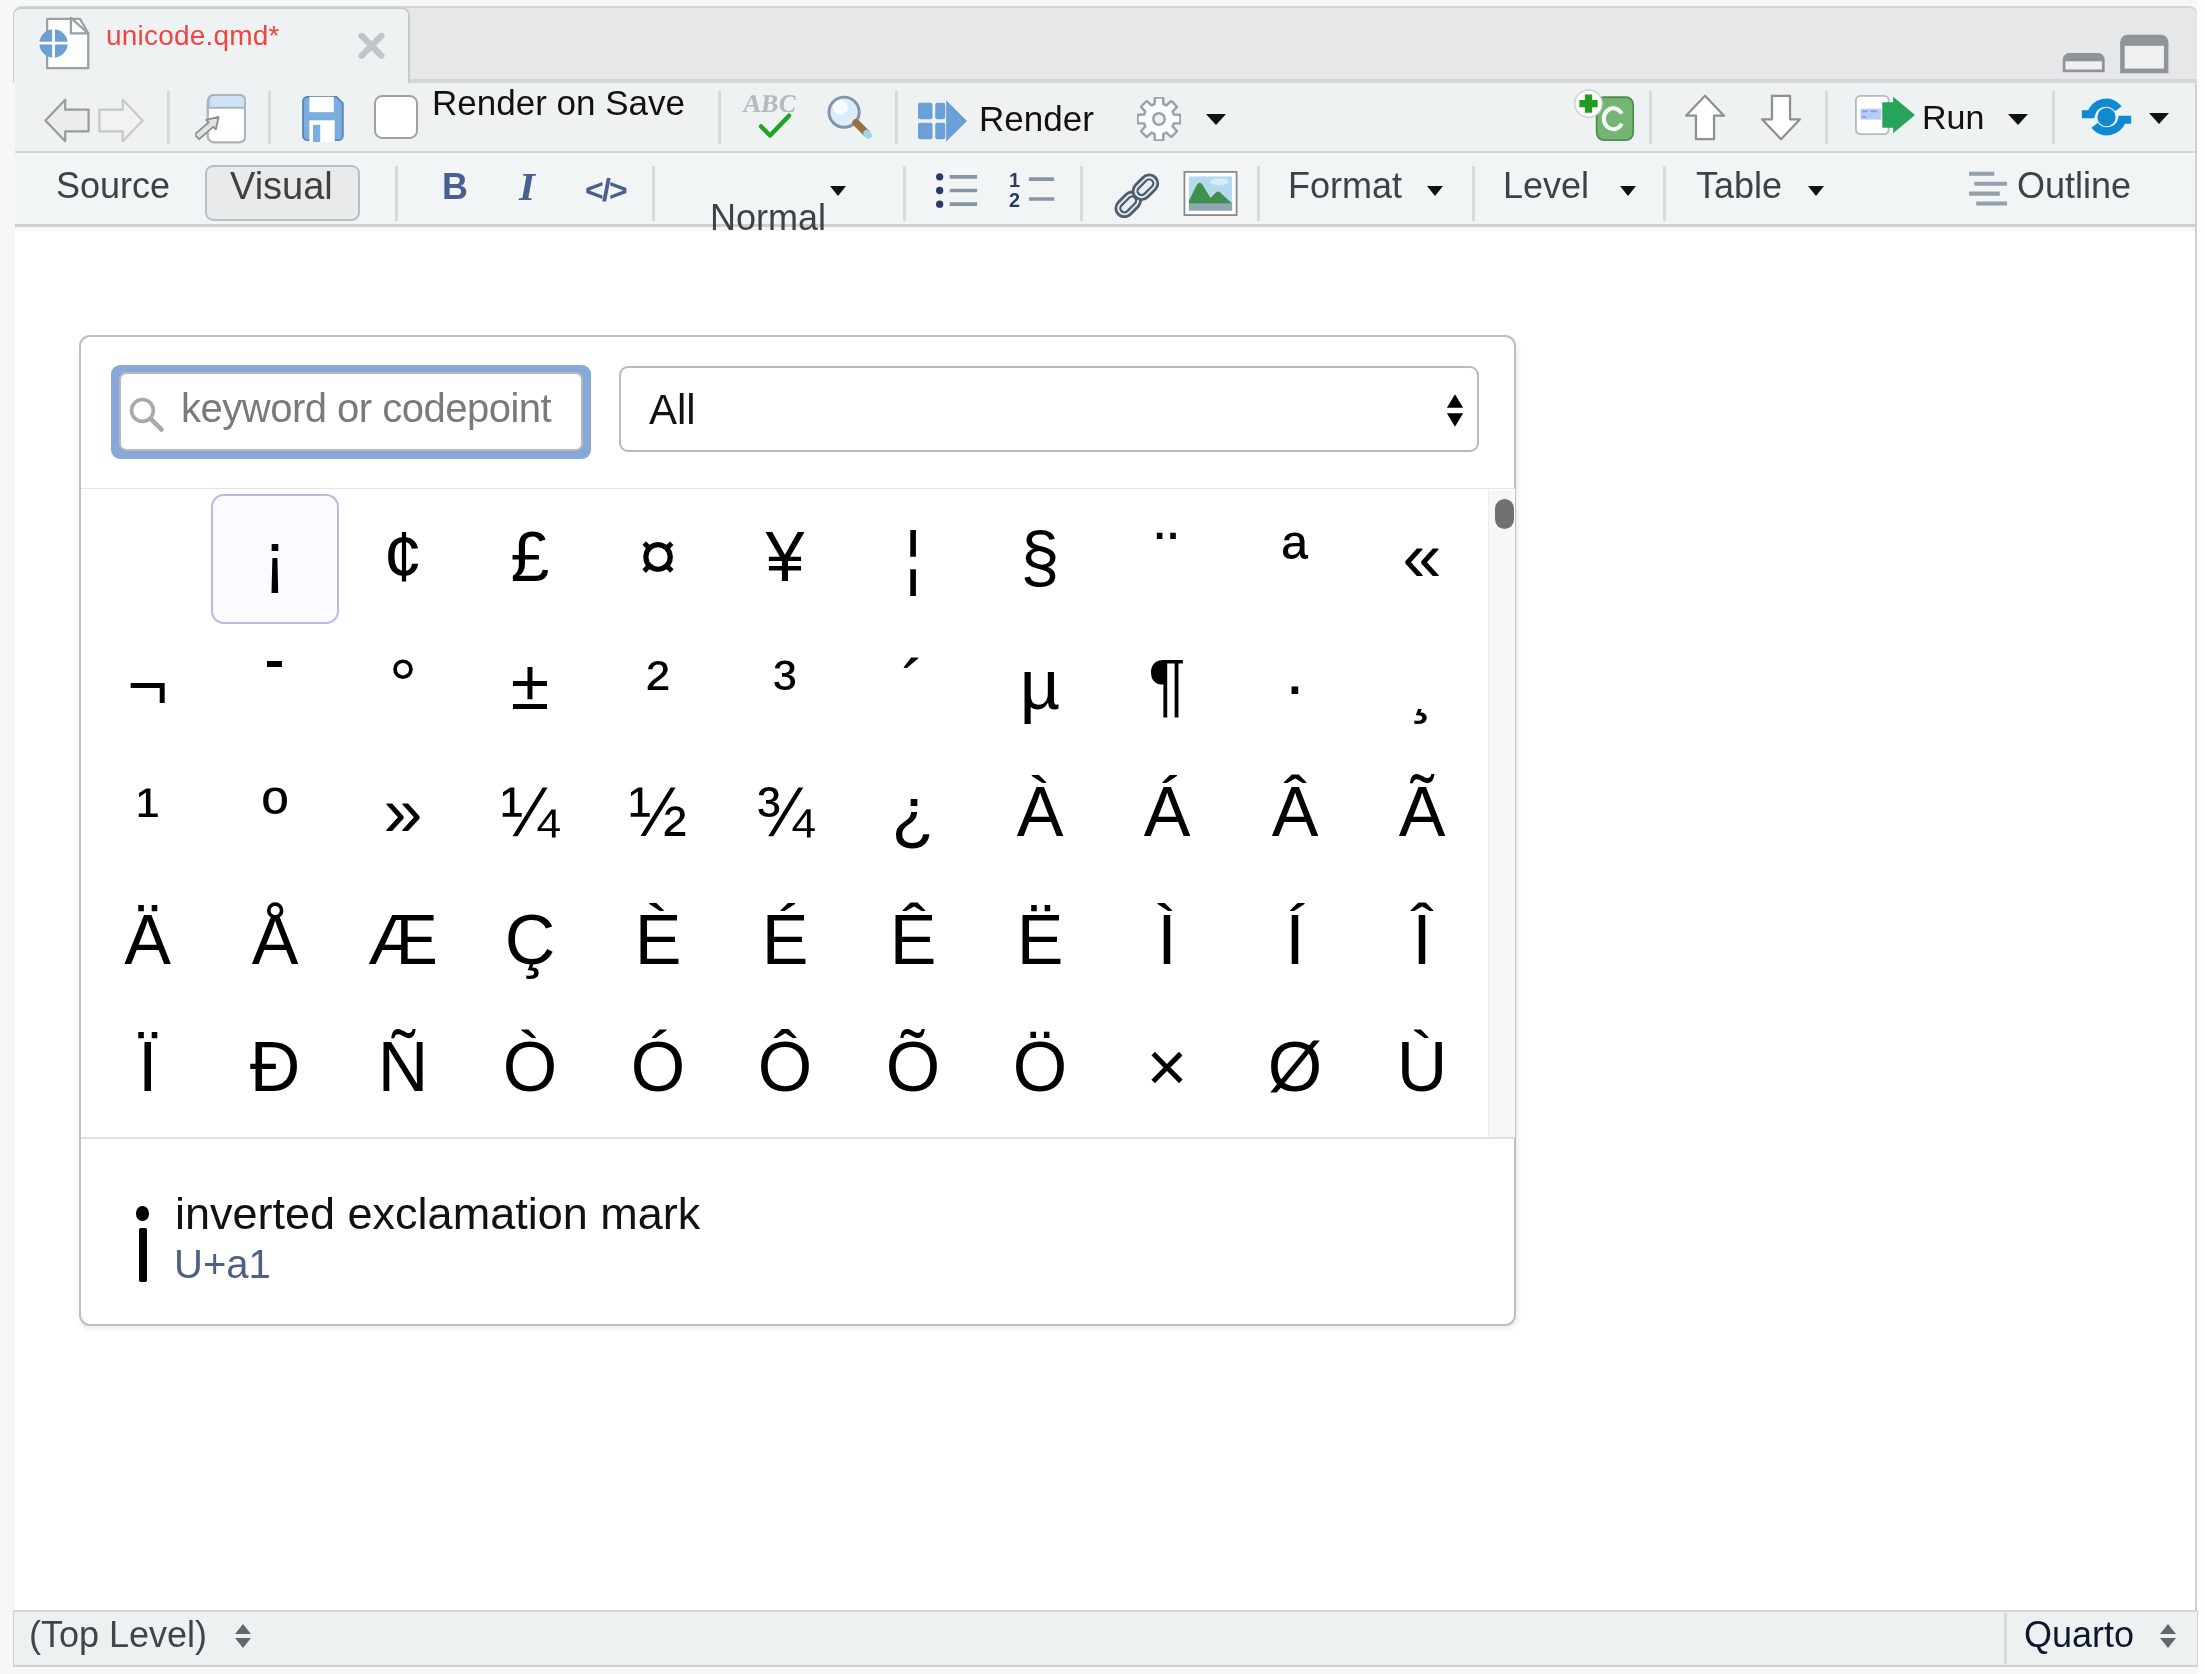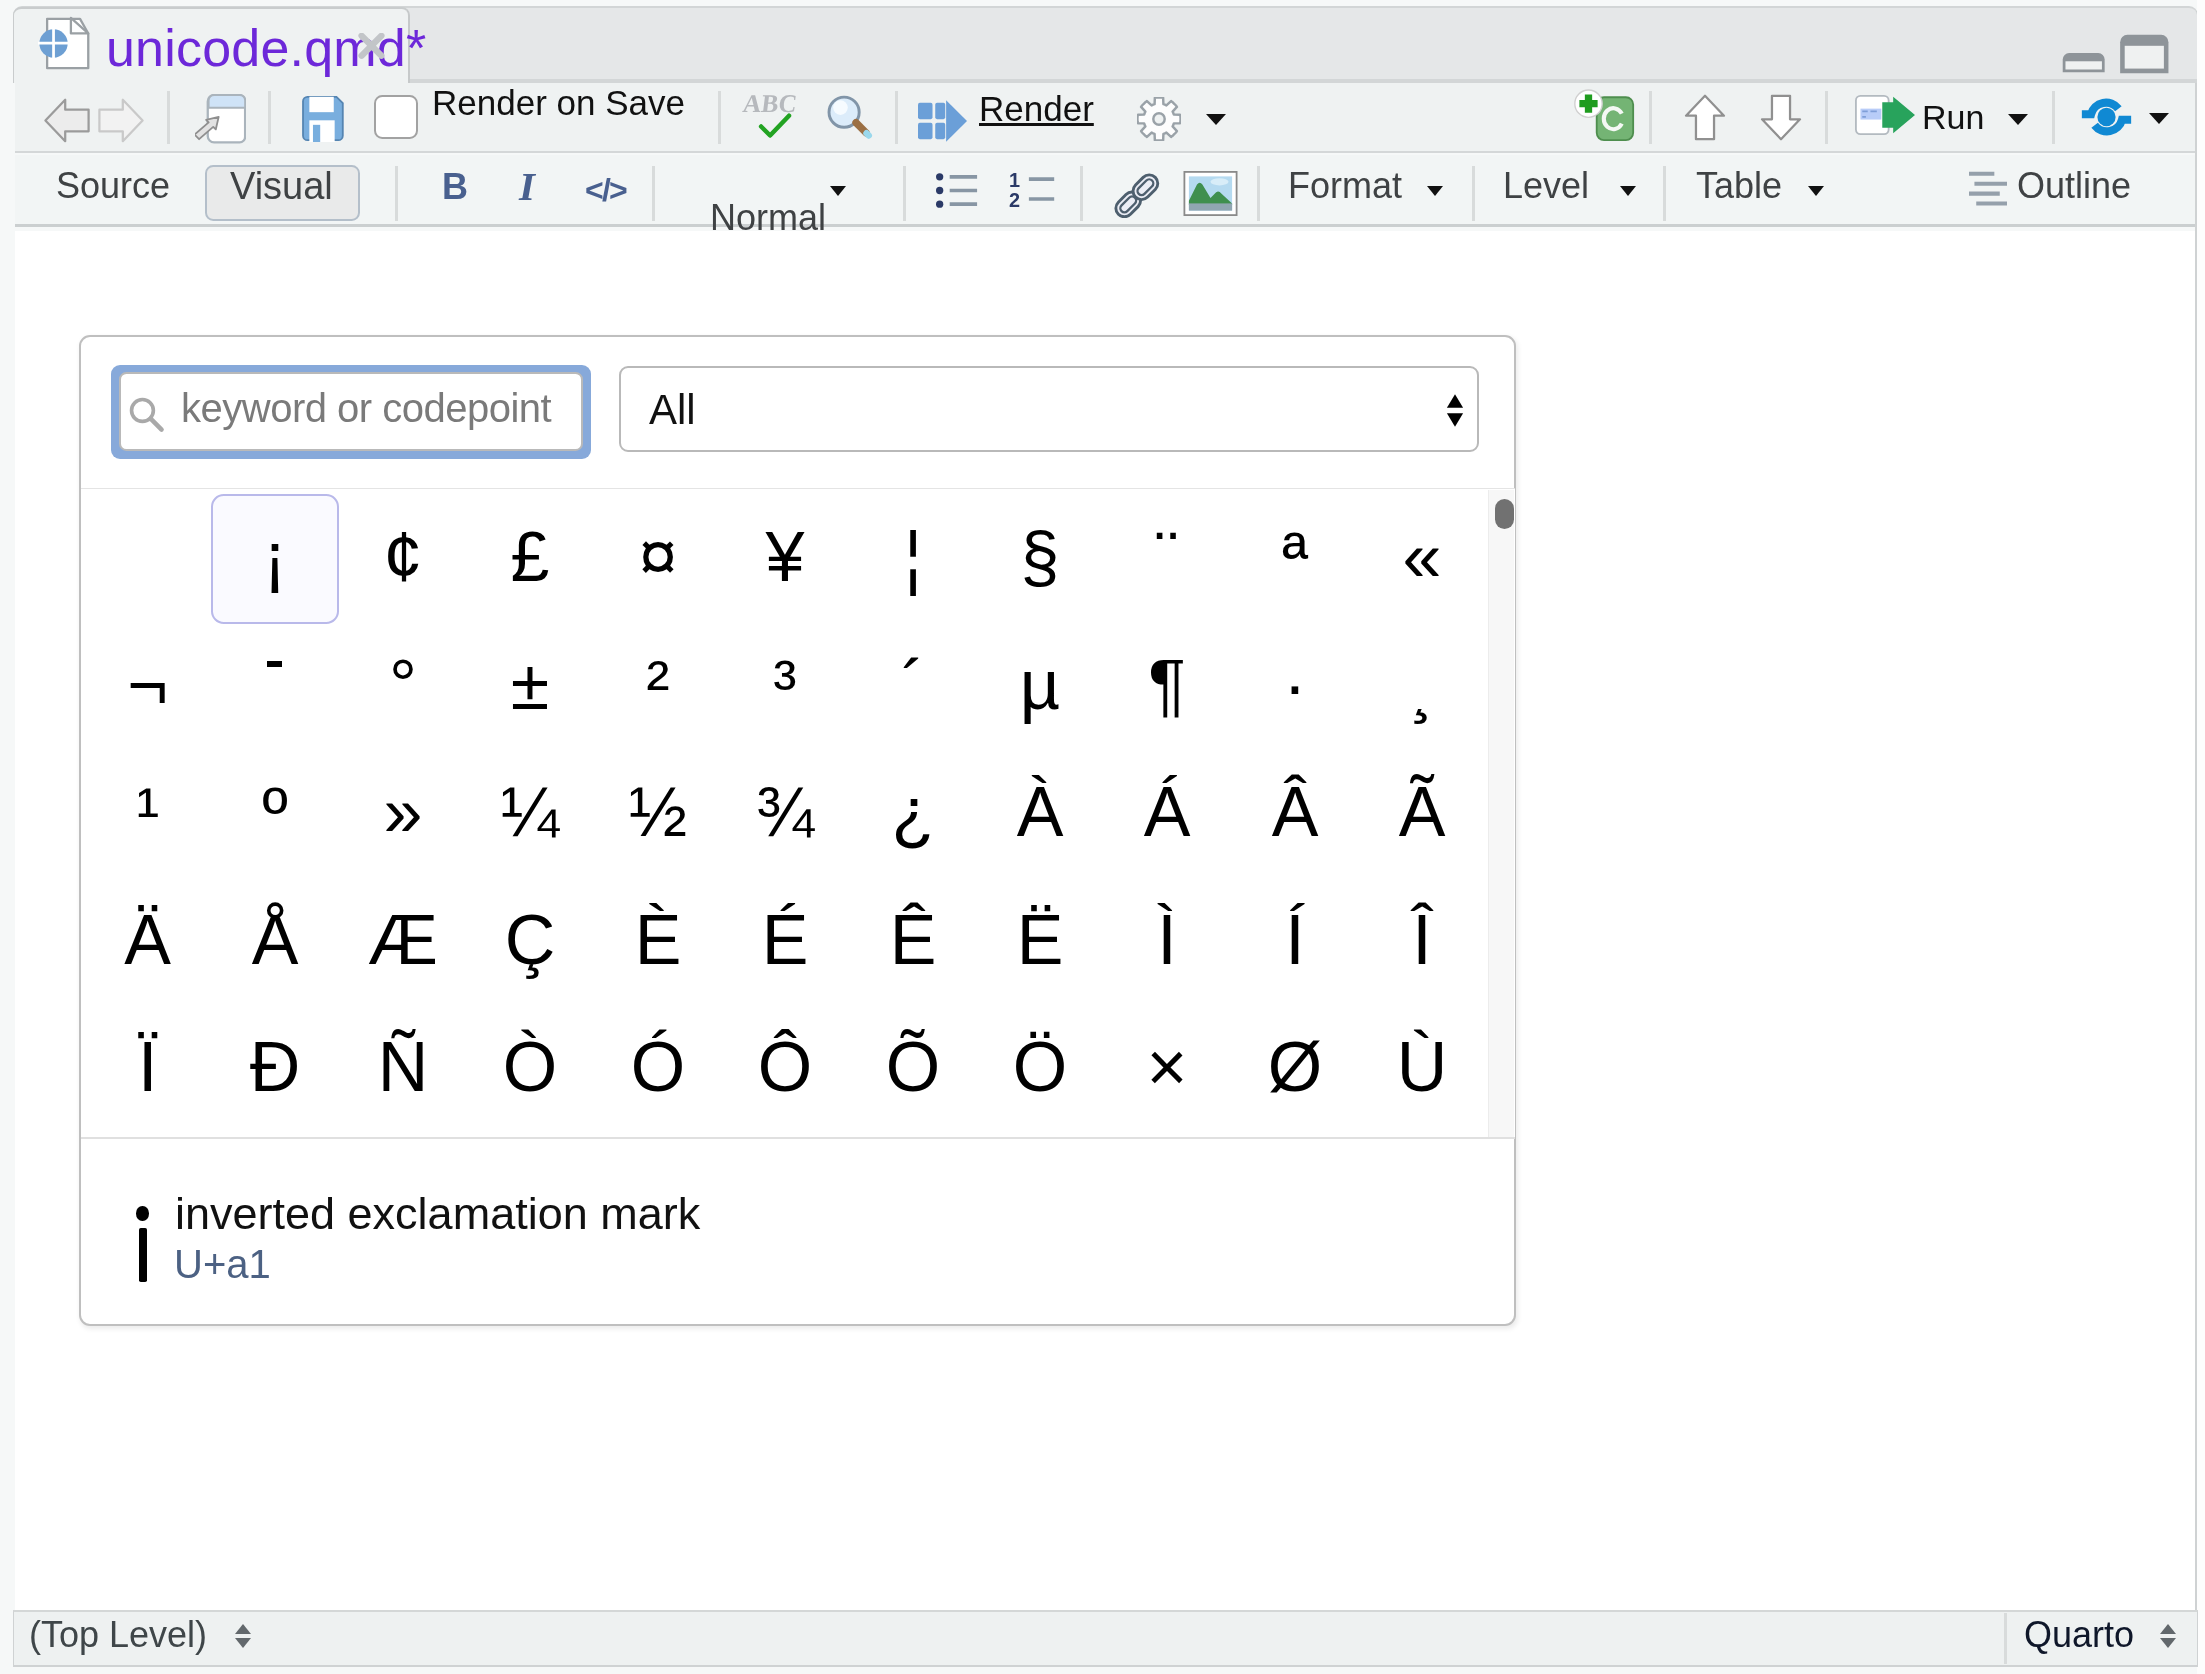--- a/index.html
+++ b/index.html
@@ -4,21 +4,21 @@
 <style>
 * { margin:0; padding:0; box-sizing:border-box; }
 html,body { width:2206px; height:1675px; background:#f6f8f8; font-family:"Liberation Sans", sans-serif; overflow:hidden; }
 #root { position:absolute; left:0; top:0; width:2206px; height:1675px; opacity:0.999; }
 .abs { position:absolute; }
 
 
 #tabstrip { left:12.7px; top:6.4px; width:2185px; height:76px; background:#e5e7e8; border-top:2.7px solid #d2d5d6; border-left:1.8px solid #cfd2d3; border-right:1.8px solid #cfd2d3; border-radius:9px 9px 0 0; }
 #tabstrip-border { left:409px; top:79px; width:1788px; height:3.6px; background:#d3d6d7; }
 #tab { left:12.7px; top:7.3px; width:397px; height:76px; background:#eff2f2; border-top:2.7px solid #c9cccd; border-left:1.8px solid #c9cccd; border-right:2.7px solid #c6c9ca; border-radius:8.2px 8.2px 0 0; }
-#tabtitle { left:106px; top:22px; font-size:52px; letter-spacing:0.2px; line-height:1; color:#6d28d9; }
+#tabtitle { left:106px; top:22px; font-size:28px; letter-spacing:0.2px; line-height:1; color:#ef4444; }
 
 
 #toolbar1 { left:14.5px; top:83px; width:2180px; height:70px; background:#eff2f2; border-bottom:2.7px solid #d4d7d8; }
 
 #toolbar2 { left:14.5px; top:155px; width:2180px; height:72px; background:#f2f5f5; border-bottom:3.6px solid #cbcfd0; }
 .tbtext { font-size:35px; line-height:1; color:#111; }
 .menutext { font-size:36px; line-height:1; color:#3f4244; }
 .vdiv { width:2.7px; background:#d8dbdb; }
 .caret { width:0; height:0; border-left:10px solid transparent; border-right:10px solid transparent; border-top:11.8px solid #111; }
 .caret.small { border-left-width:8.2px; border-right-width:8.2px; border-top-width:10px; }
@@ -121,21 +121,21 @@
   </svg>
   <div class="abs vdiv" style="left:895px; top:91px; height:53px;"></div>
 
   <svg class="abs" style="left:918px; top:100px;" width="49" height="42" viewBox="0 0 54 46">
     <rect x="0" y="3" width="16" height="18" rx="2" fill="#6b9fd8"></rect>
     <rect x="0" y="25" width="16" height="18" rx="2" fill="#6b9fd8"></rect>
     <rect x="19" y="3" width="11" height="18" rx="2" fill="#6b9fd8"></rect>
     <rect x="19" y="25" width="11" height="18" rx="2" fill="#6b9fd8"></rect>
     <path d="M31 0 L54 23 L31 46 z" fill="#6b9fd8"></path>
   </svg>
-  <div class="abs tbtext" style="left:979px; top:91px;text-decoration:underline;">Render</div>
+  <div class="abs tbtext" style="left:979px; top:101px;">Render</div>
 
   <svg class="abs" style="left:1137px; top:97px;" width="44" height="44" viewBox="0 0 54 54">
     <path d="M53.0 21.9 L53.3 23.6 L53.4 25.3 L53.5 27.0 L53.4 28.7 L53.3 30.4 L53.0 32.1 L45.2 32.4 L44.9 33.3 L44.6 34.3 L44.1 35.2 L43.7 36.1 L49.0 41.8 L48.0 43.2 L46.9 44.5 L45.7 45.7 L44.5 46.9 L43.2 48.0 L41.8 49.0 L36.1 43.7 L35.2 44.1 L34.3 44.6 L33.3 44.9 L32.4 45.2 L32.1 53.0 L30.4 53.3 L28.7 53.4 L27.0 53.5 L25.3 53.4 L23.6 53.3 L21.9 53.0 L21.6 45.2 L20.7 44.9 L19.7 44.6 L18.8 44.1 L17.9 43.7 L12.2 49.0 L10.8 48.0 L9.5 46.9 L8.3 45.7 L7.1 44.5 L6.0 43.2 L5.0 41.8 L10.3 36.1 L9.9 35.2 L9.4 34.3 L9.1 33.3 L8.8 32.4 L1.0 32.1 L0.7 30.4 L0.6 28.7 L0.5 27.0 L0.6 25.3 L0.7 23.6 L1.0 21.9 L8.8 21.6 L9.1 20.7 L9.4 19.7 L9.9 18.8 L10.3 17.9 L5.0 12.2 L6.0 10.8 L7.1 9.5 L8.3 8.3 L9.5 7.1 L10.8 6.0 L12.2 5.0 L17.9 10.3 L18.8 9.9 L19.7 9.4 L20.7 9.1 L21.6 8.8 L21.9 1.0 L23.6 0.7 L25.3 0.6 L27.0 0.5 L28.7 0.6 L30.4 0.7 L32.1 1.0 L32.4 8.8 L33.3 9.1 L34.3 9.4 L35.2 9.9 L36.1 10.3 L41.8 5.0 L43.2 6.0 L44.5 7.1 L45.7 8.3 L46.9 9.5 L48.0 10.8 L49.0 12.2 L43.7 17.9 L44.1 18.8 L44.6 19.7 L44.9 20.7 L45.2 21.6 z" fill="#fdfdfd" stroke="#9aa2a8" stroke-width="3" stroke-linejoin="round"></path>
     <circle cx="27" cy="27" r="7" fill="#eff2f2" stroke="#9aa2a8" stroke-width="3"></circle>
   </svg>
   <div class="abs caret" style="left:1206px; top:114px;"></div>
 
   <svg class="abs" style="left:1573px; top:89px;" width="62" height="53" viewBox="0 0 68 58">
     <rect x="26" y="9" width="40" height="47" rx="8" fill="#74b474" stroke="#4e8e4e" stroke-width="2"></rect>
     <path d="M53.5 27 A10.5 11.5 0 1 0 53.5 38" fill="none" stroke="#f4f8f4" stroke-width="4.5"></path>

